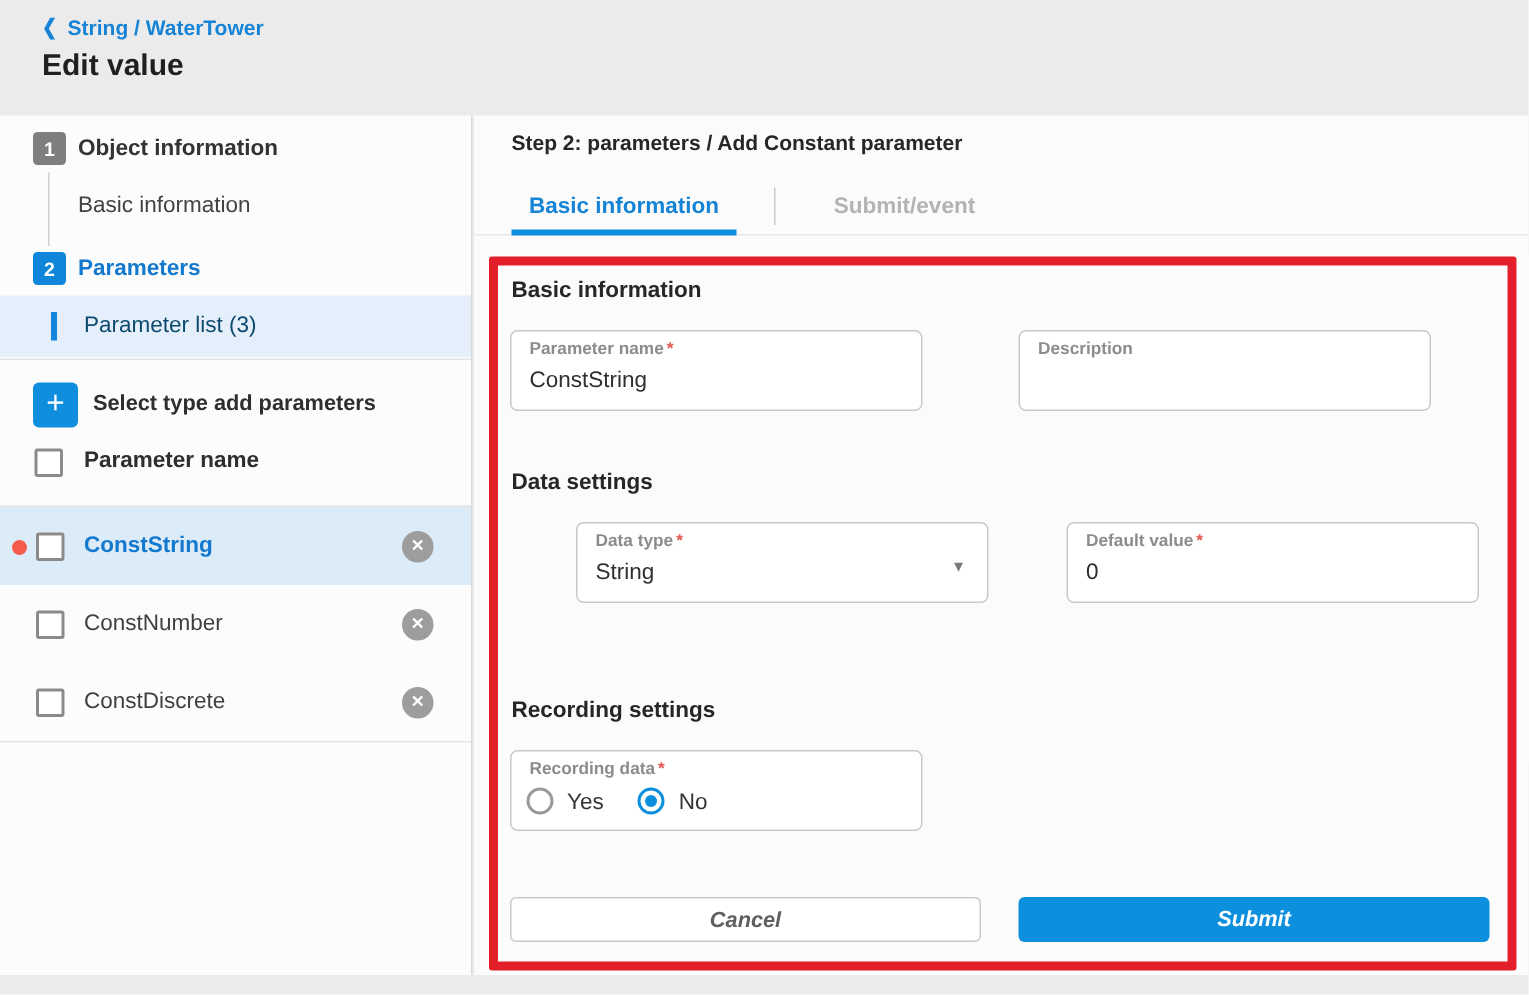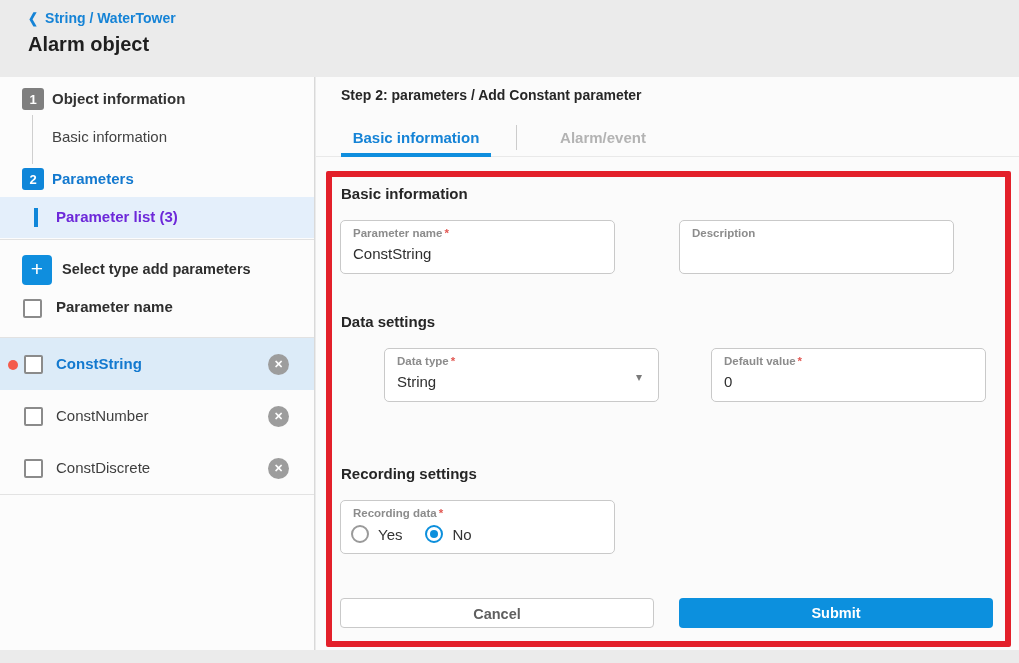--- a/index.html
+++ b/index.html
@@ -20,21 +20,21 @@
   
   .badge{position:absolute;width:22px;height:22px;border-radius:3px;color:#fff;font-size:13px;font-weight:bold;display:flex;align-items:center;justify-content:center;}
   .badge.gray{background:#7f7f7f;}
   .badge.blue{background:#0f86d9;}
   .step-label{position:absolute;left:52px;font-size:15px;font-weight:bold;color:#333;cursor:pointer;}
   .step-label.blue{color:#1379cf;}
   .connector{position:absolute;left:32px;width:1px;background:#cfcfcf;}
   .sub-item{position:absolute;left:52px;font-size:15px;color:#424242;cursor:pointer;}
   .sel-row{position:absolute;left:0;top:120px;width:100%;height:41px;background:#e4effb;cursor:pointer;}
   .sel-row .bar{position:absolute;left:34px;top:11px;width:4px;height:19px;background:#0f86d9;}
-  .sel-row .txt{position:absolute;left:56px;top:11px;font-size:15px;font-weight:bold;color:#6d28d9;}
+  .sel-row .txt{position:absolute;left:56px;top:11px;font-size:15px;font-weight:normal;color:#0c4a6e;}
   .s-divider{position:absolute;left:0;width:100%;border-top:1px solid #e2e2e2;}
   .add-btn{position:absolute;left:22px;top:178px;width:30px;height:30px;border-radius:4px;background:#0f8ede;color:#fff;font-size:21px;line-height:28px;text-align:center;cursor:pointer;}
   .add-label{position:absolute;left:62px;top:184px;font-size:14.5px;font-weight:bold;color:#2e2e2e;}
   .checkbox{position:absolute;width:15px;height:15px;border:2px solid #8b8b8b;border-radius:2px;background:#fff;cursor:pointer;}
   .hdr-label{position:absolute;left:56px;top:221px;font-size:15px;font-weight:bold;color:#2e2e2e;}
   .param-row{position:absolute;left:0;width:100%;height:52px;border-bottom:1px solid #e3e3e3;background:#fcfcfc;cursor:pointer;}
   .param-row.selected{background:#dcebf8;}
   .param-row .dot{position:absolute;left:8px;top:22px;width:10px;height:10px;border-radius:50%;background:#f45b4b;}
   .param-row .checkbox{left:24px;top:17px;}
   .param-row .pname{position:absolute;left:56px;top:17px;font-size:15px;color:#3f3f3f;}
@@ -54,35 +54,35 @@
   .field .lbl{position:absolute;left:12px;top:6px;font-size:11.5px;font-weight:bold;color:#8c8c8c;}
   .field .req{color:#e25752;margin-left:2px;}
   .field .val{position:absolute;left:12px;top:24px;font-size:15px;color:#2f2f2f;}
   .field .caret{position:absolute;right:16px;top:21px;font-size:12px;color:#7a7a7a;}
   .radio-row{position:absolute;left:10px;top:24px;display:flex;align-items:center;gap:9px;}
   .radio{width:14px;height:14px;border-radius:50%;background:#fff;cursor:pointer;flex:0 0 auto;}
   .radio.off{border:2.5px solid #9a9a9a;}
   .radio.on{border:2.5px solid #0c8fdc;position:relative;}
   .radio.on::after{content:"";position:absolute;left:3px;top:3px;width:8px;height:8px;border-radius:50%;background:#0c8fdc;}
   .radio-lbl{font-size:15px;color:#333;margin-right:14px;cursor:pointer;}
-  .btn{position:absolute;top:521px;width:314px;height:30px;border-radius:4px;font-size:14.5px;font-weight:bold;line-height:30px;text-align:center;cursor:pointer;box-sizing:border-box;}
+  .btn{position:absolute;top:521px;width:314px;height:30px;border-radius:4px;font-size:14.5px;font-weight:bold;line-height:30px;text-align:center;cursor:pointer;box-sizing:border-box;font-style:italic;}
   .btn.cancel{left:24px;background:#fff;border:1px solid #c9c9c9;color:#5f5f5f;}
   .btn.submit{left:363px;background:#0c90de;color:#fff;}
 </style>
 </head>
 <body>
 
 <div class="app">
 
   <div class="page-header">
     <div class="breadcrumb">
       <span class="chev">❮</span>
       <span>String / WaterTower</span>
     </div>
-    <div class="page-title">Alarm object</div>
+    <div class="page-title">Edit value</div>
   </div>
 
   <div class="sidebar">
     <div class="badge gray" style="left:22px;top:11px;">1</div>
     <div class="step-label" style="top:13px;">Object information</div>
     <div class="connector" style="top:38px;height:49px;"></div>
     <div class="sub-item" style="top:51px;">Basic information</div>
 
     <div class="badge blue" style="left:22px;top:91px;">2</div>
     <div class="step-label blue" style="top:93px;">Parameters</div>
@@ -121,21 +121,21 @@
       <div class="close-icon">✕</div>
     </div>
   </div>
 
   <div class="main">
     <div class="step-title">Step 2: parameters / Add Constant parameter</div>
 
     <div class="tabs-border"></div>
     <div class="tab active">Basic information</div>
     <div class="tab-sep"></div>
-    <div class="tab inactive">Alarm/event</div>
+    <div class="tab inactive">Submit/event</div>
 
     <div class="annotation"></div>
 
     <div class="section-h" style="top:108px;">Basic information</div>
 
     <div class="field" style="left:24px;top:143px;">
       <div class="lbl"><span>Parameter name</span><span class="req">*</span></div>
       <div class="val">ConstString</div>
     </div>
     <div class="field" style="left:363px;top:143px;">

